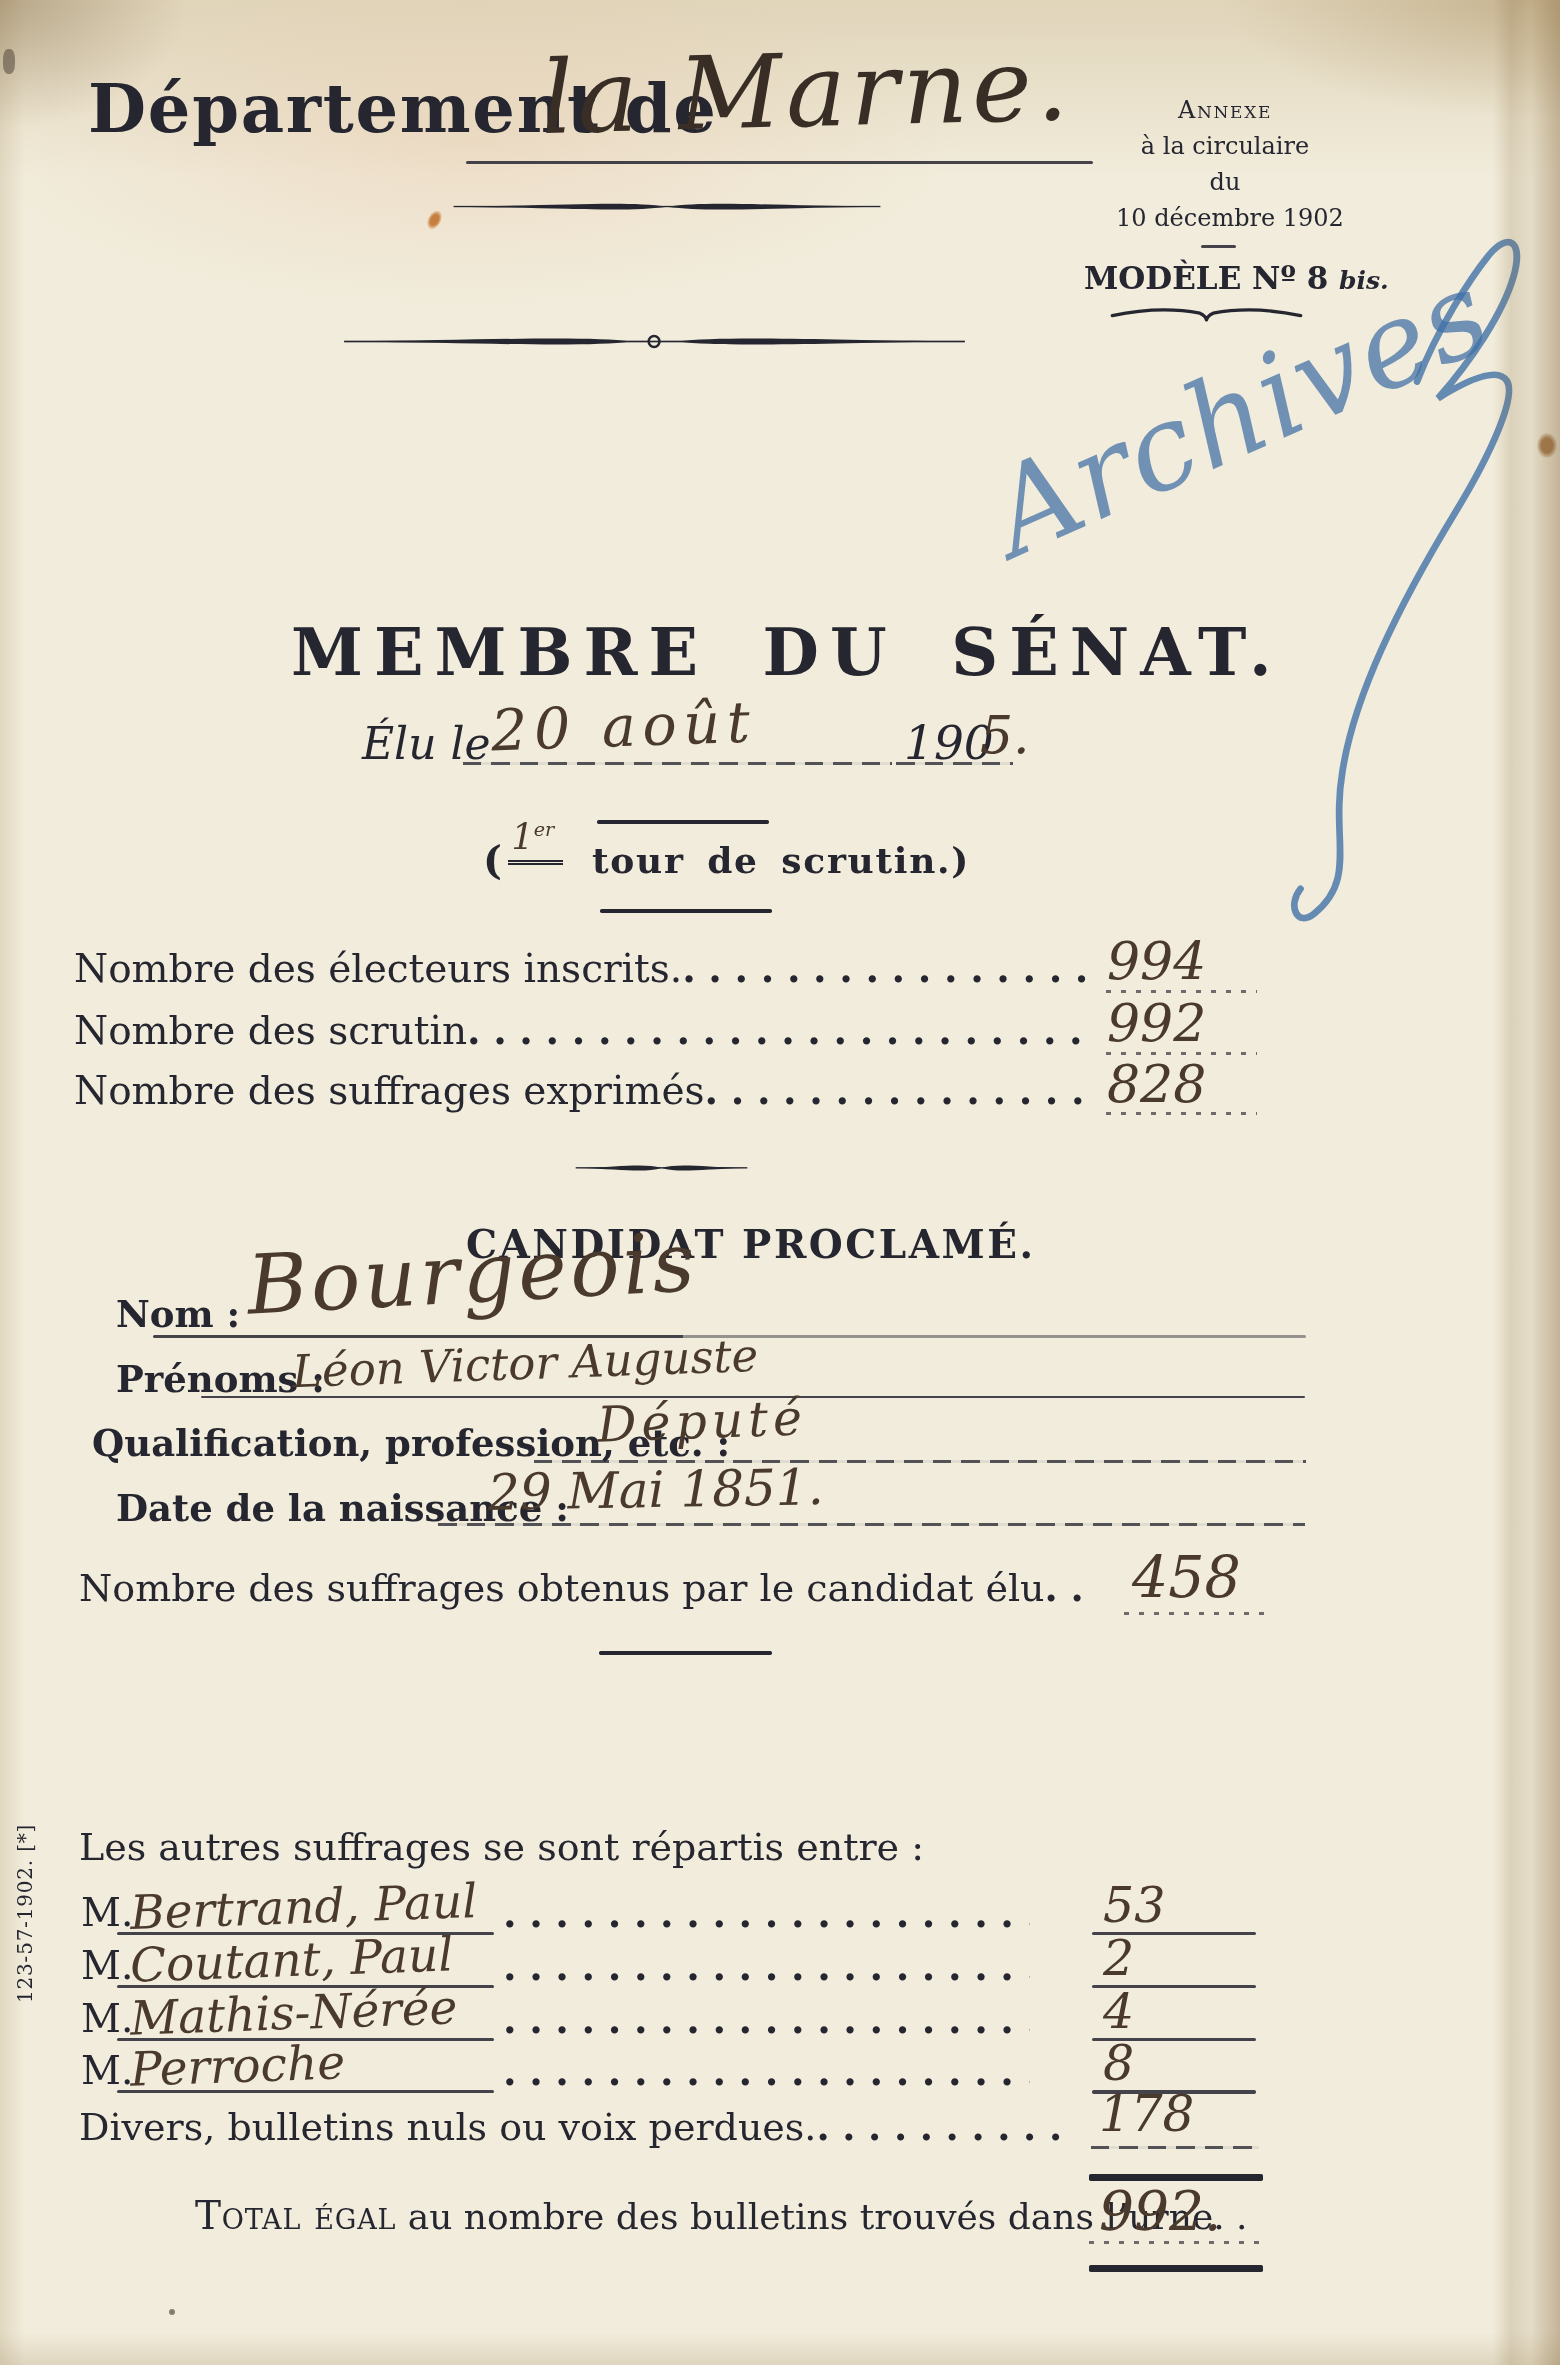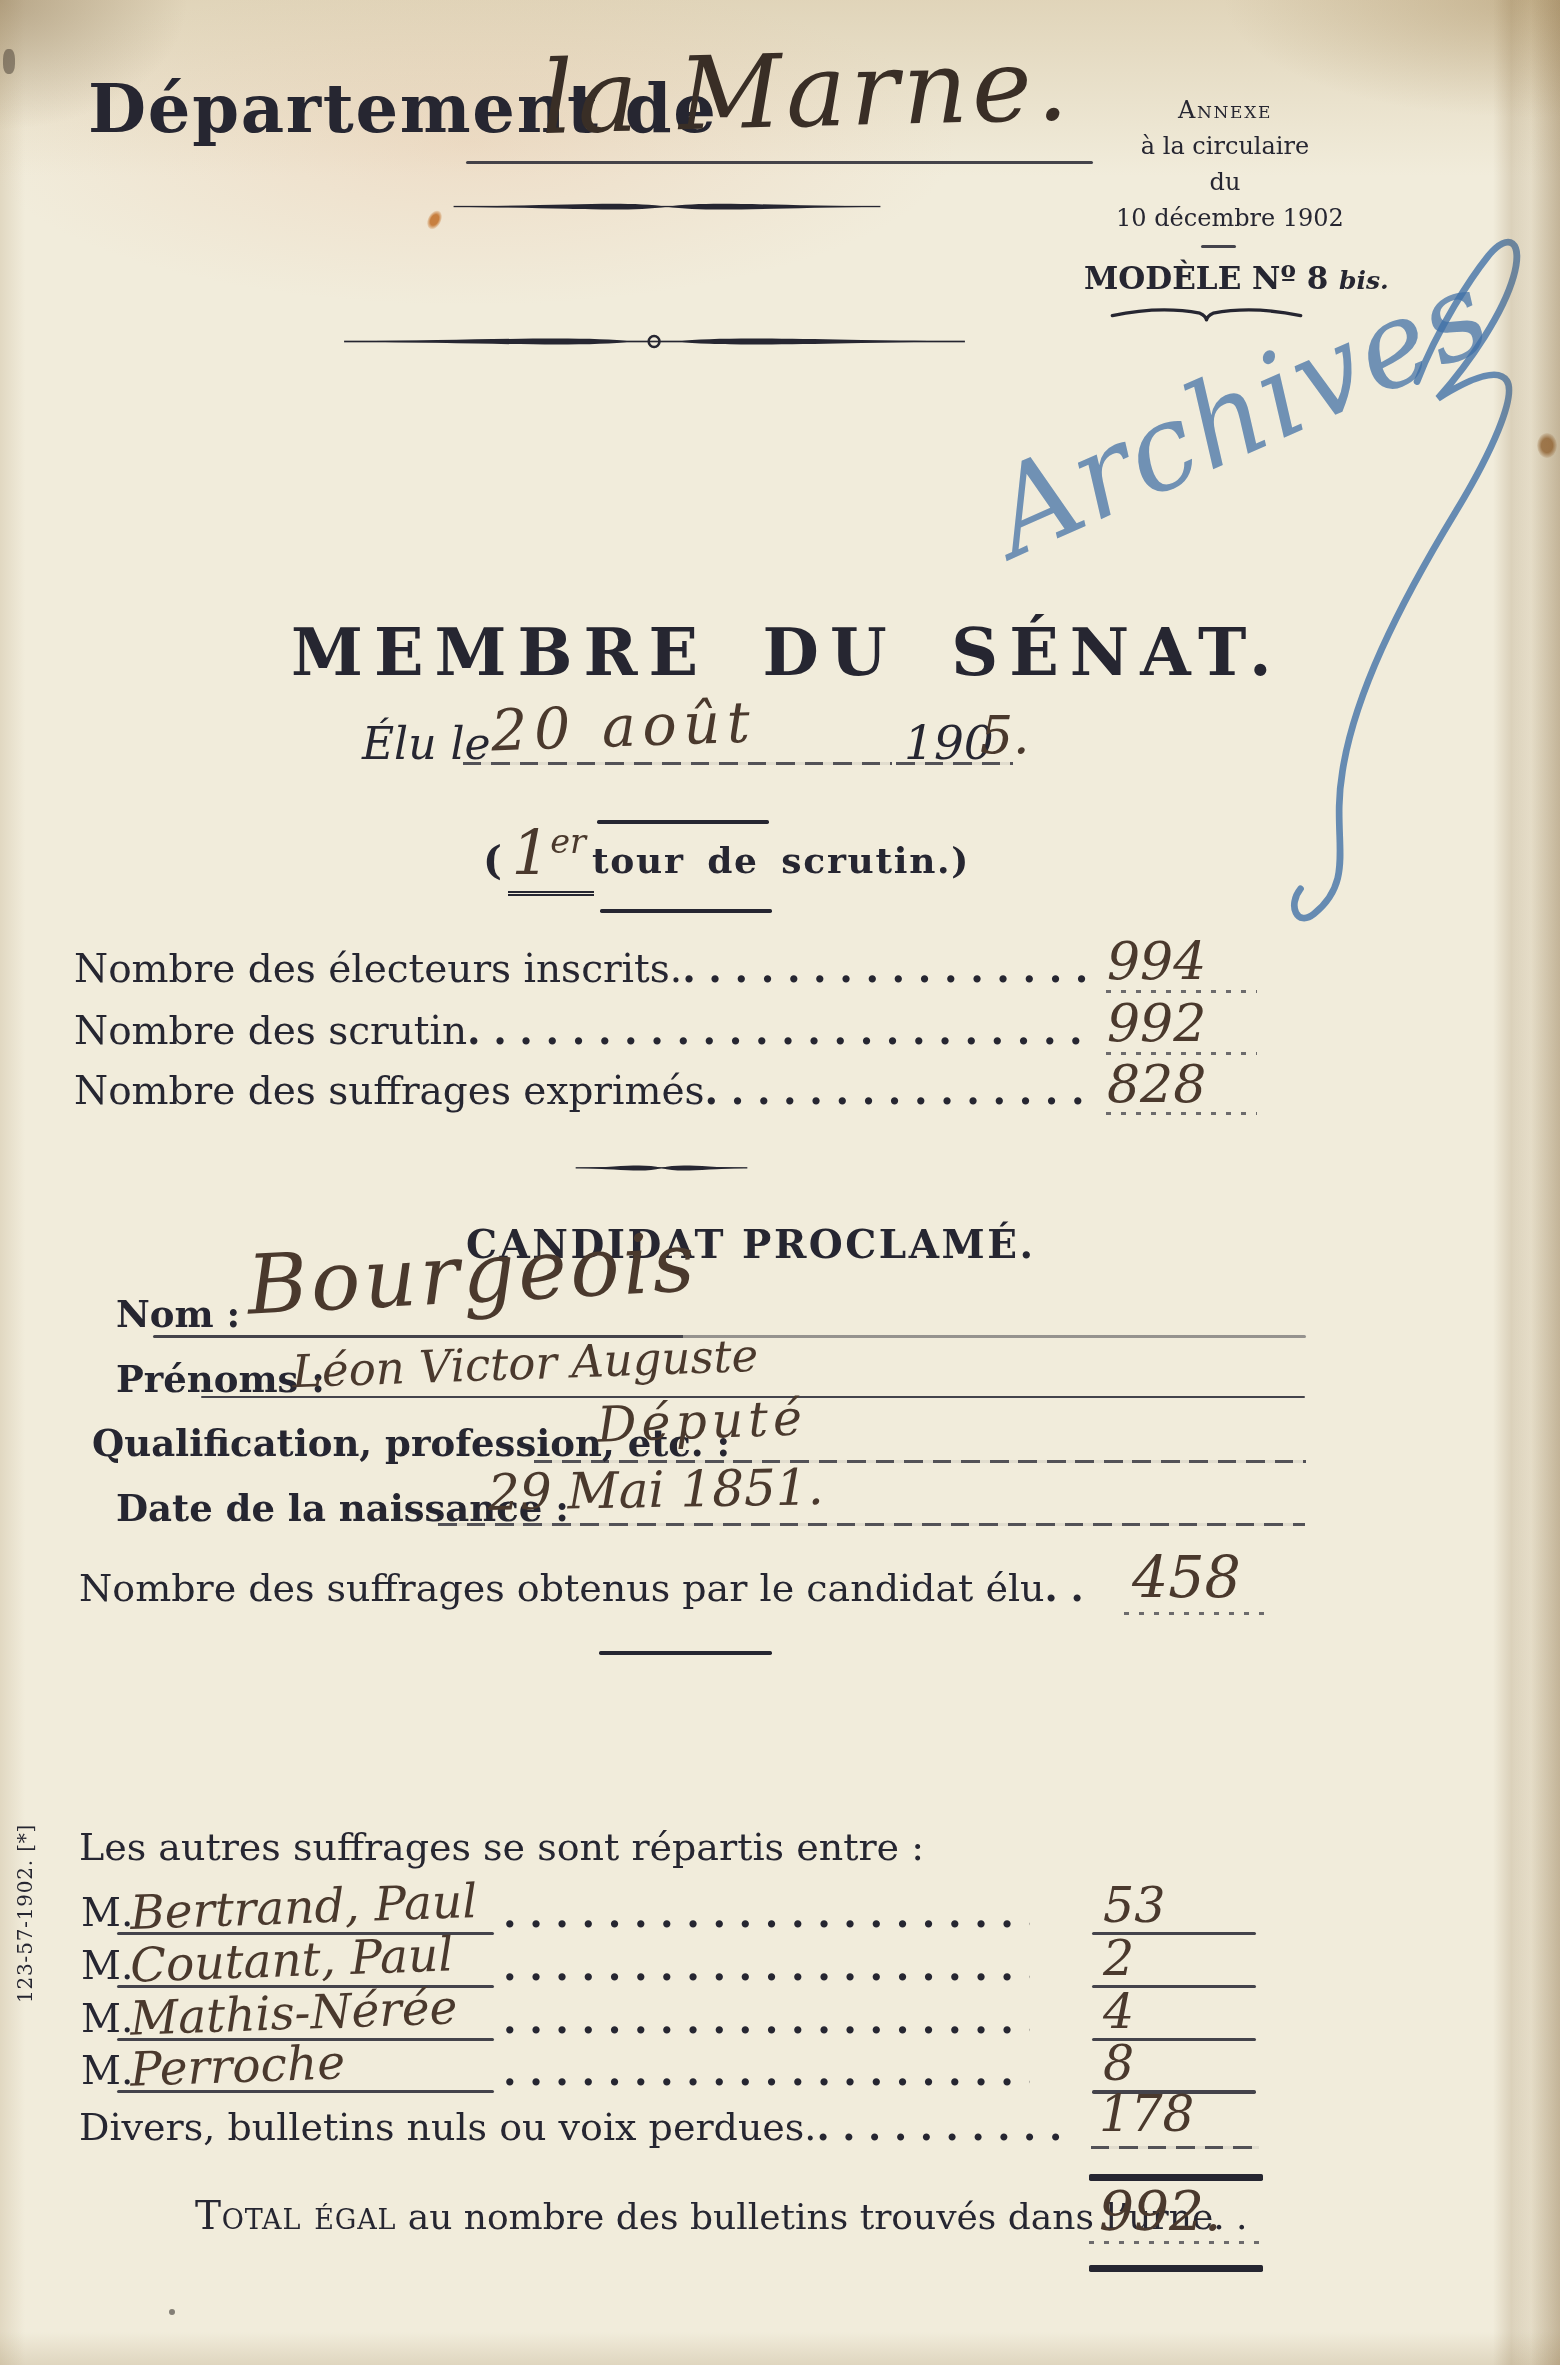--- a/index.html
+++ b/index.html
@@ -95,21 +95,21 @@
   <div class="abs print" style="left:362px;top:718px;font-size:44px;font-style:italic;">Élu le</div>
   <div class="abs hw" style="left:491px;top:693px;font-size:57px;letter-spacing:6.7px;transform:rotate(-2deg);">20 août</div>
   <div class="dashline" style="left:463px;top:762px;width:429px;"></div>
   <div class="abs print" style="left:904px;top:715px;font-size:47px;font-style:italic;">190</div>
   <div class="abs hw" style="left:980px;top:705px;font-size:52px;">5.</div>
   <div class="dashline" style="left:896px;top:762px;width:117px;"></div>
 
   <div class="rule" style="left:597px;top:820px;width:172px;height:4.2px;"></div>
 
   <div class="abs print" style="left:483px;top:836px;font-size:40px;font-weight:bold;">(</div>
-  <span class="abs hw double-u" style="left:508px;top:817px;font-size:61px;">
+  <span class="abs hw double-u" style="left:508px;top:817px;font-size:35px;">
     <span>1</span><span class="sup">er</span>
   </span>
   <div class="abs print" style="left:592px;top:839px;font-size:36px;font-weight:bold;letter-spacing:1.7px;word-spacing:8.4px;">tour de scrutin.)</div>
   <div class="rule" style="left:600px;top:909px;width:172px;height:4.2px;"></div>
 
   <div class="leader-row print" style="left:74px;top:945px;width:1019px;font-size:39px;text-align:right;">
     <span class="lbl">Nombre des électeurs inscrits.</span>
     <span class="dots"></span>
   </div>
   <div class="abs hw value" style="left:1107px;top:931px;width:143px;font-size:52px;">994</div>

